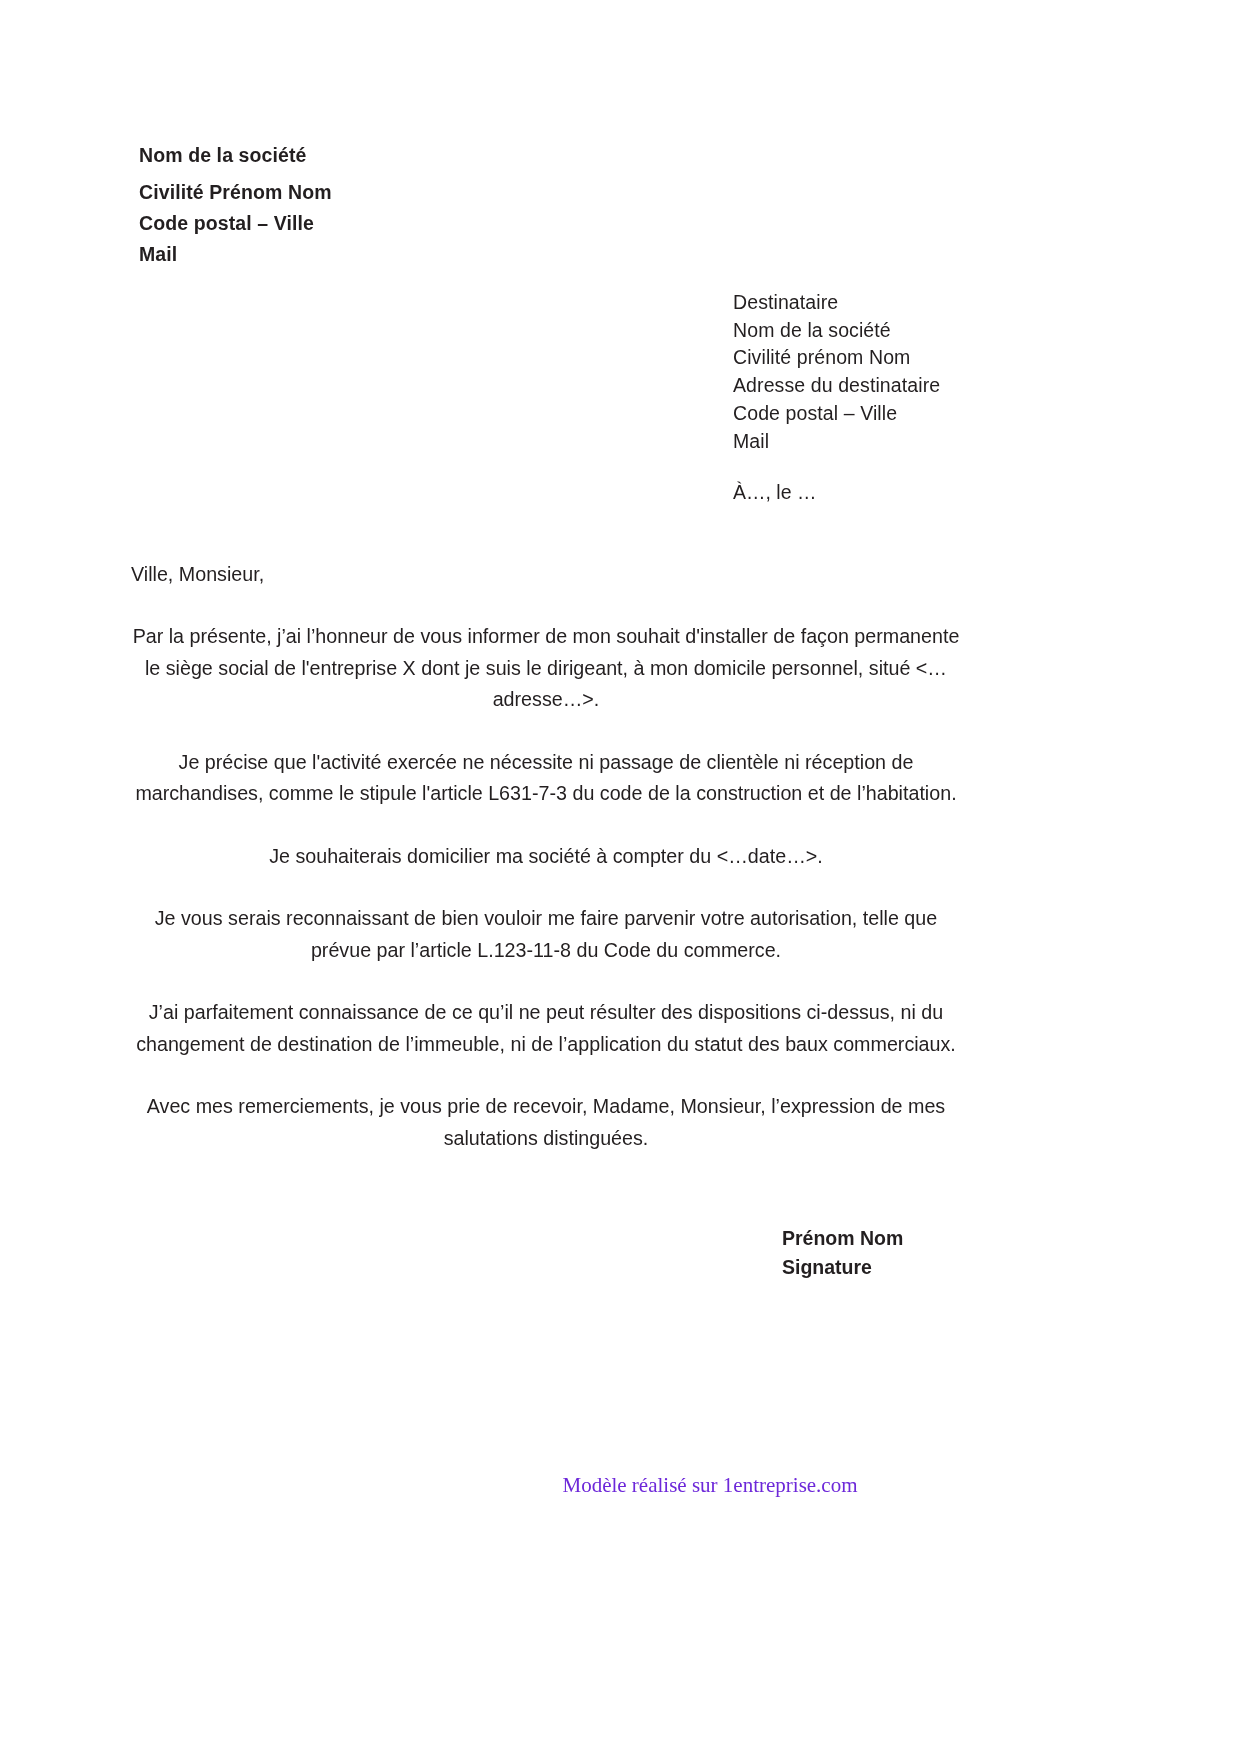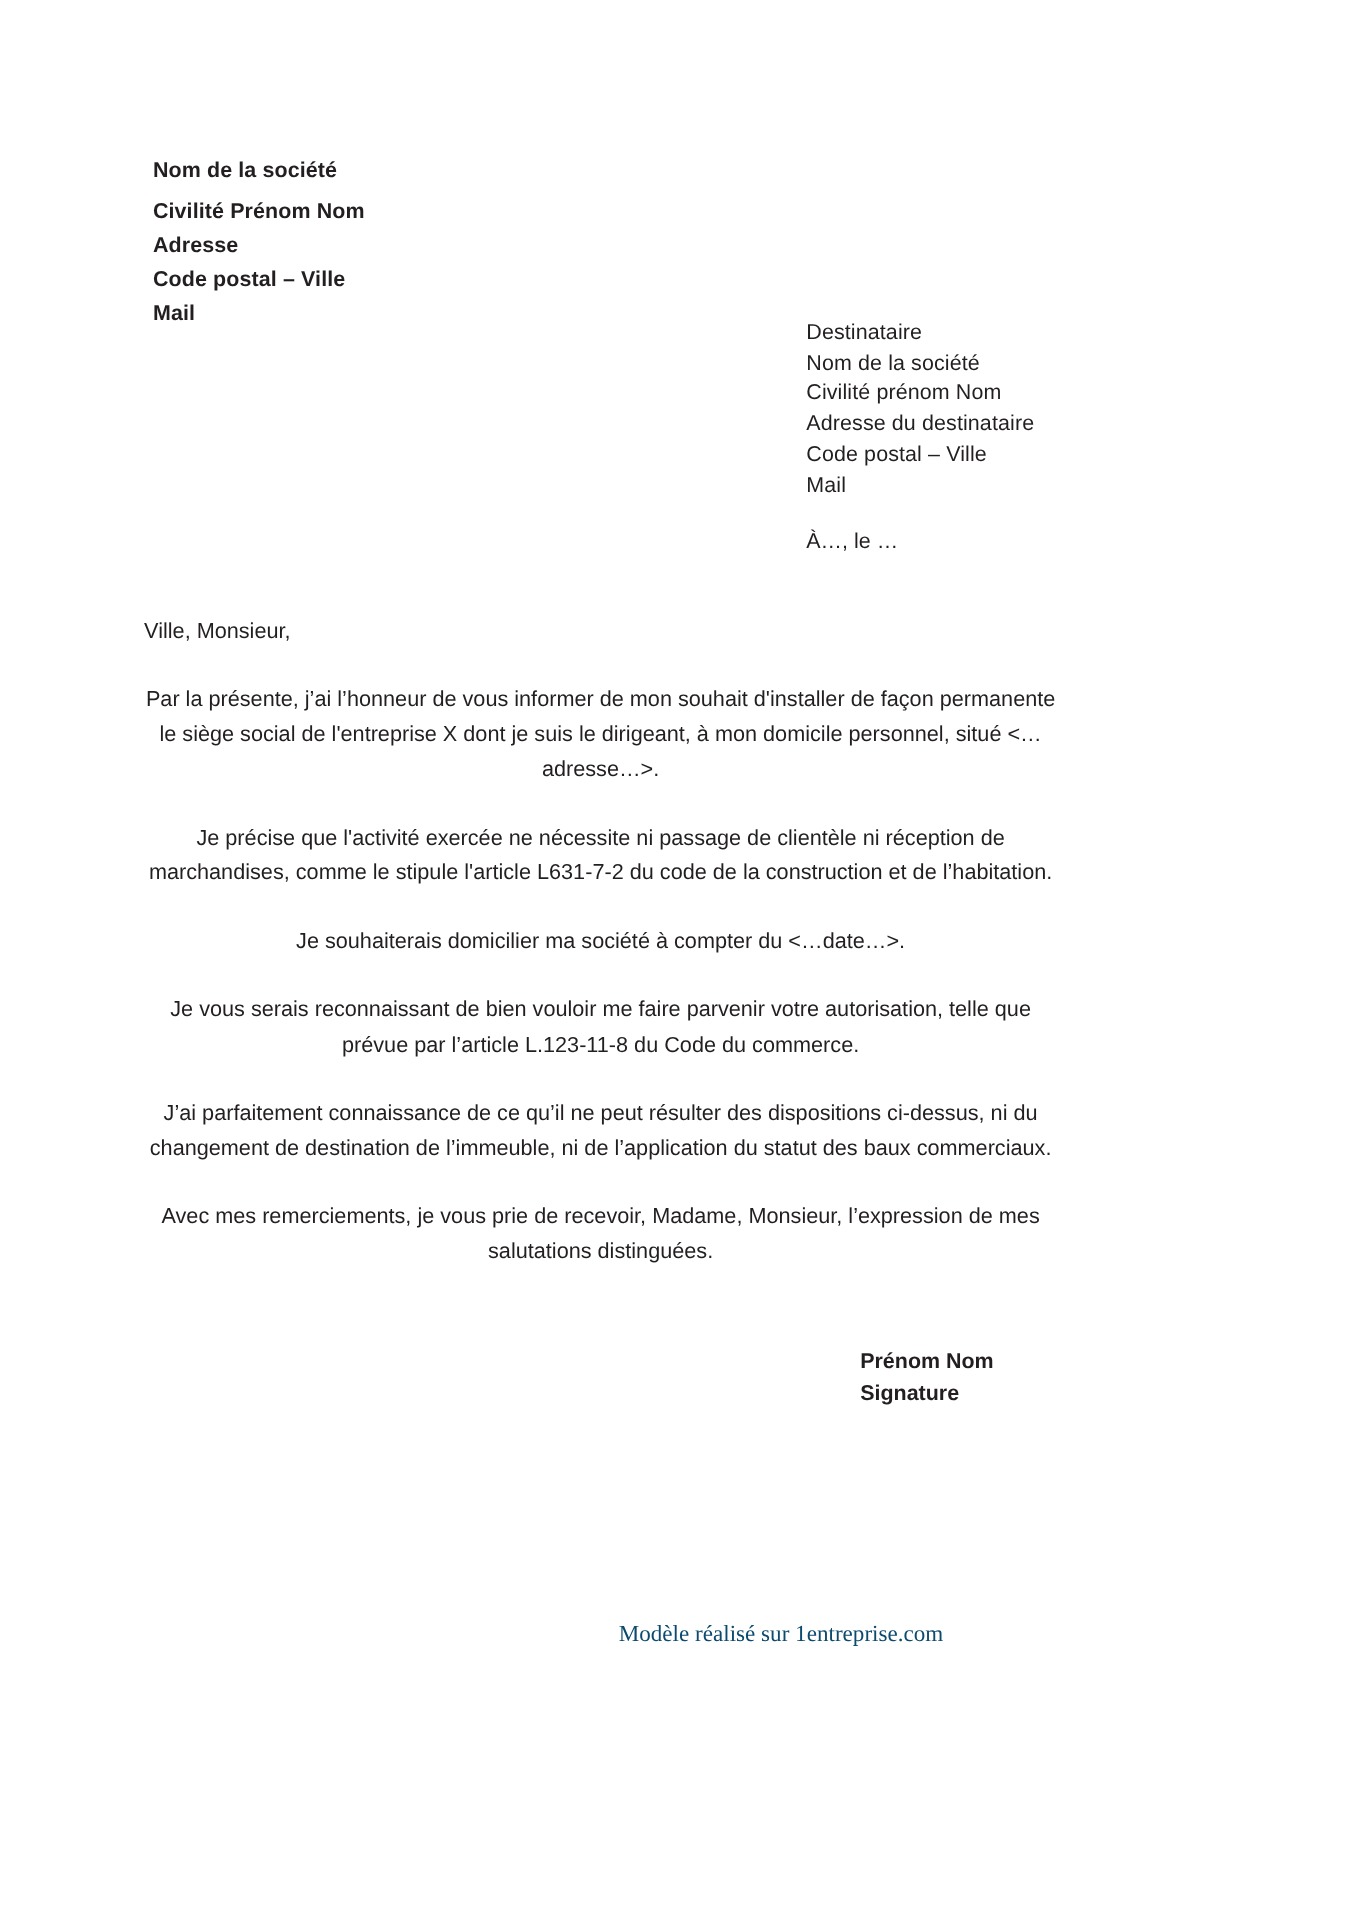--- a/index.html
+++ b/index.html
@@ -103,52 +103,51 @@
     top: 1472px;
     width: 1240px;
     text-align: center;
     padding-left: 180px;
     box-sizing: border-box;
   }
   .footer .credit {
     font-family: "Liberation Serif", serif;
     font-size: 21px;
     line-height: 26px;
-    color: #0c4a6e;
+    color: #6d28d9;
     white-space: pre;
   }
 </style>
 </head>
 <body>
 
 <div class="page">
 
   <div class="sender-block">
     <div class="line first">Nom de la société</div>
     <div class="line">Civilité Prénom Nom</div>
-    <div class="line">Adresse</div>
     <div class="line">Code postal – Ville</div>
     <div class="line">Mail</div>
   </div>
 
   <div class="recipient-block">
     <div class="line">Destinataire</div>
     <div class="line">Nom de la société</div>
     <div class="line">Civilité prénom Nom</div>
     <div class="line">Adresse du destinataire</div>
     <div class="line">Code postal – Ville</div>
     <div class="line">Mail</div>
   </div>
 
   <div class="date-line">À…, le …</div>
 
   <div class="body-area">
     <p class="salutation">Ville, Monsieur,</p>
     <p class="para">Par la présente, j’ai l’honneur de vous informer de mon souhait d'installer de façon permanente le siège social de l'entreprise X dont je suis le dirigeant, à mon domicile personnel, situé &lt;…adresse…&gt;.</p>
-    <p class="para">Je précise que l'activité exercée ne nécessite ni passage de clientèle ni réception de marchandises, comme le stipule l'article L631-7-2 du code de la construction et de l’habitation.</p>
+    <p class="para">Je précise que l'activité exercée ne nécessite ni passage de clientèle ni réception de marchandises, comme le stipule l'article L631-7-3 du code de la construction et de l’habitation.</p>
     <p class="para">Je souhaiterais domicilier ma société à compter du &lt;…date…&gt;.</p>
     <p class="para">Je vous serais reconnaissant de bien vouloir me faire parvenir votre autorisation, telle que prévue par l’article L.123-11-8 du Code du commerce.</p>
     <p class="para">J’ai parfaitement connaissance de ce qu’il ne peut résulter des dispositions ci-dessus, ni du changement de destination de l’immeuble, ni de l’application du statut des baux commerciaux.</p>
     <p class="para">Avec mes remerciements, je vous prie de recevoir, Madame, Monsieur, l’expression de mes salutations distinguées.</p>
   </div>
 
   <div class="signature-block">
     <div class="line">Prénom Nom</div>
     <div class="line">Signature</div>
   </div>

